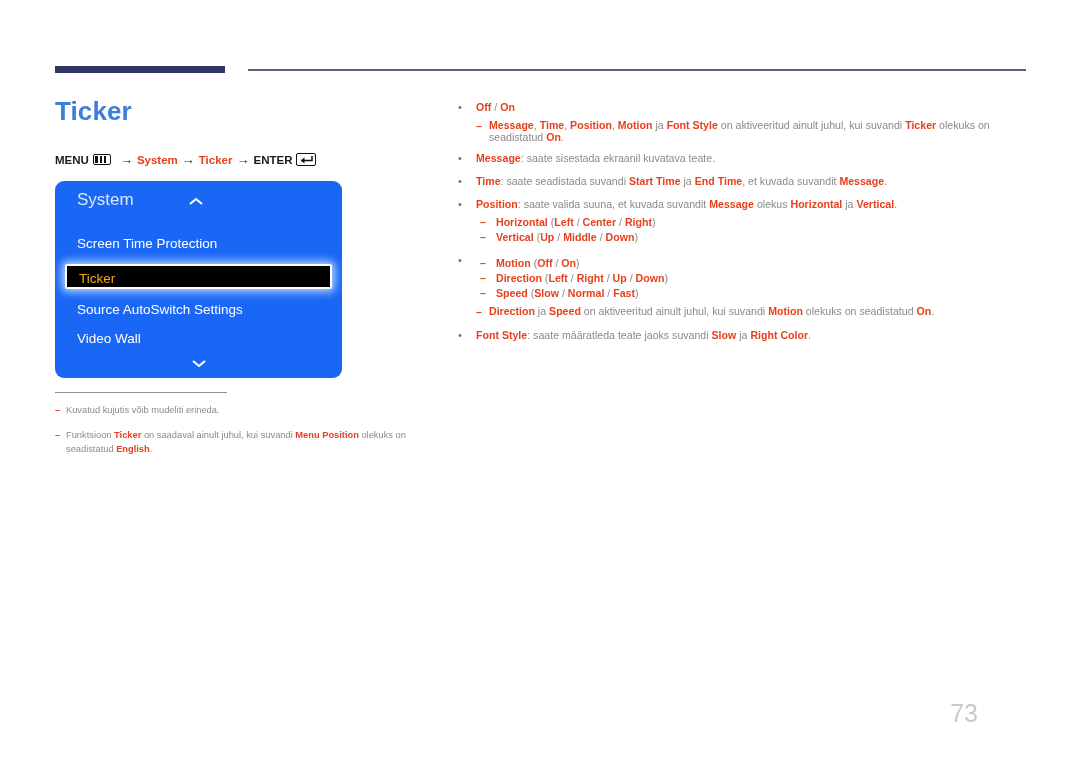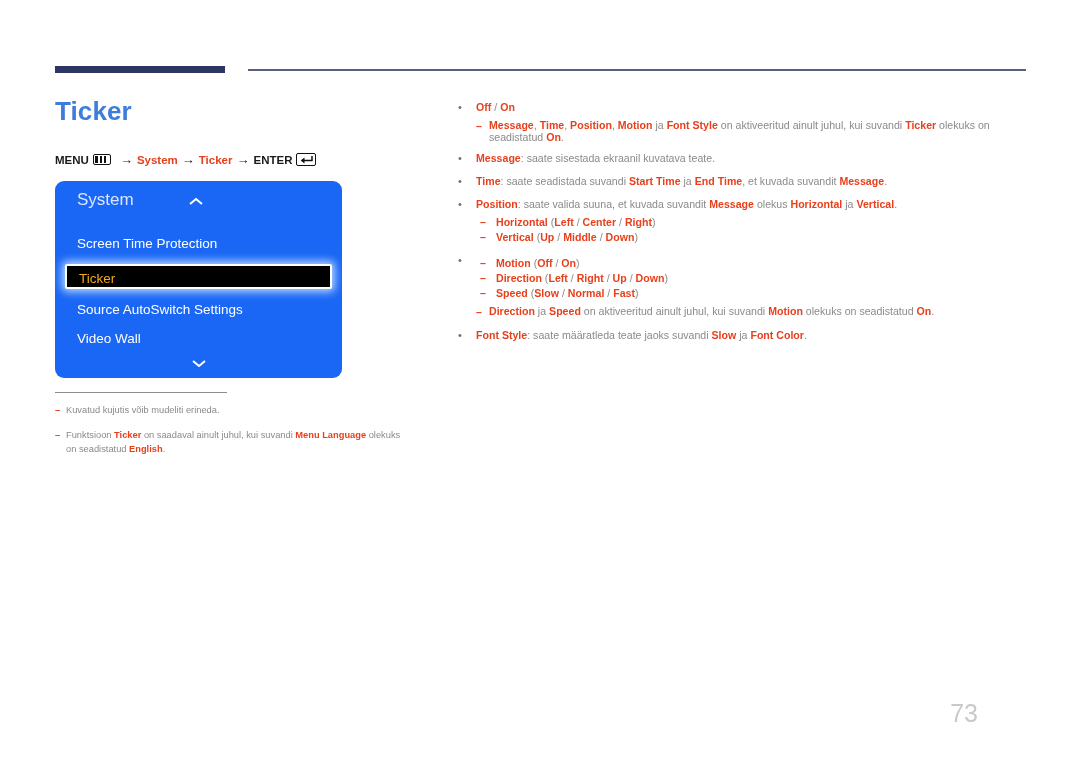--- a/index.html
+++ b/index.html
@@ -222,21 +222,21 @@
   </div>
 
   <div class="fn-rule"></div>
   <div class="footnotes">
     <div class="fn">
       <span class="dash">–</span>
       <span class="fn-text"><span class="g">Kuvatud kujutis võib mudeliti erineda.</span></span>
     </div>
     <div class="fn">
       <span class="dash">–</span>
-      <span class="fn-text"><span class="g">Funktsioon </span><b class="r">Ticker</b><span class="g"> on saadaval ainult juhul, kui suvandi </span><b class="r">Menu Language</b><span class="g"> olekuks on seadistatud </span><b class="r">English</b><span class="g">.</span></span>
+      <span class="fn-text"><span class="g">Funktsioon </span><b class="r">Ticker</b><span class="g"> on saadaval ainult juhul, kui suvandi </span><b class="r">Menu Position</b><span class="g"> olekuks on seadistatud </span><b class="r">English</b><span class="g">.</span></span>
     </div>
   </div>
 
   <div class="right-col">
     <ul class="blist" id="bullet-list">
         <li class="bitem">
           <span class="mark">•</span>
           <div class="body">
             <div class="line"><b class="r">Off</b><span class="g"> / </span><b class="r">On</b></div>
             <div class="note">
@@ -292,20 +292,20 @@
             </ul>
             <div class="note">
               <span class="nmark">–</span>
               <span class="ntext"><b class="r">Direction</b><span class="g"> ja </span><b class="r">Speed</b><span class="g"> on aktiveeritud ainult juhul, kui suvandi </span><b class="r">Motion</b><span class="g"> olekuks on seadistatud </span><b class="r">On</b><span class="g">.</span></span>
             </div>
           </div>
         </li>
         <li class="bitem">
           <span class="mark">•</span>
           <div class="body">
-            <div class="line"><b class="r">Font Style</b><span class="g">: saate määratleda teate jaoks suvandi </span><b class="r">Slow</b><span class="g"> ja </span><b class="r">Font Color</b><span class="g">.</span></div>
+            <div class="line"><b class="r">Font Style</b><span class="g">: saate määratleda teate jaoks suvandi </span><b class="r">Slow</b><span class="g"> ja </span><b class="r">Right Color</b><span class="g">.</span></div>
           </div>
         </li>
       </ul>
   </div>
 
   <div class="page-num">73</div>
 </div>
 
 </body></html>

